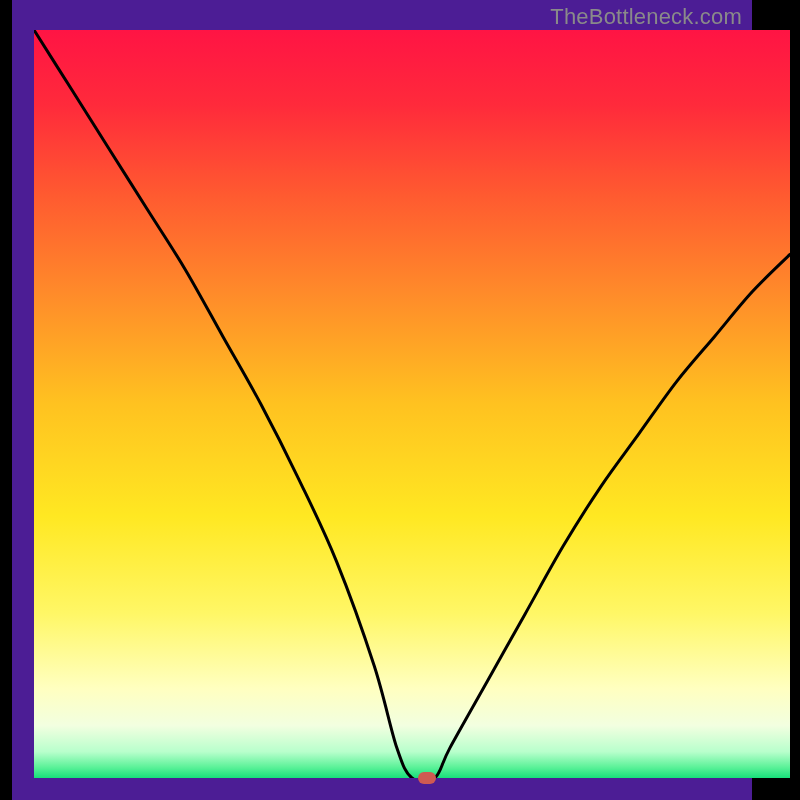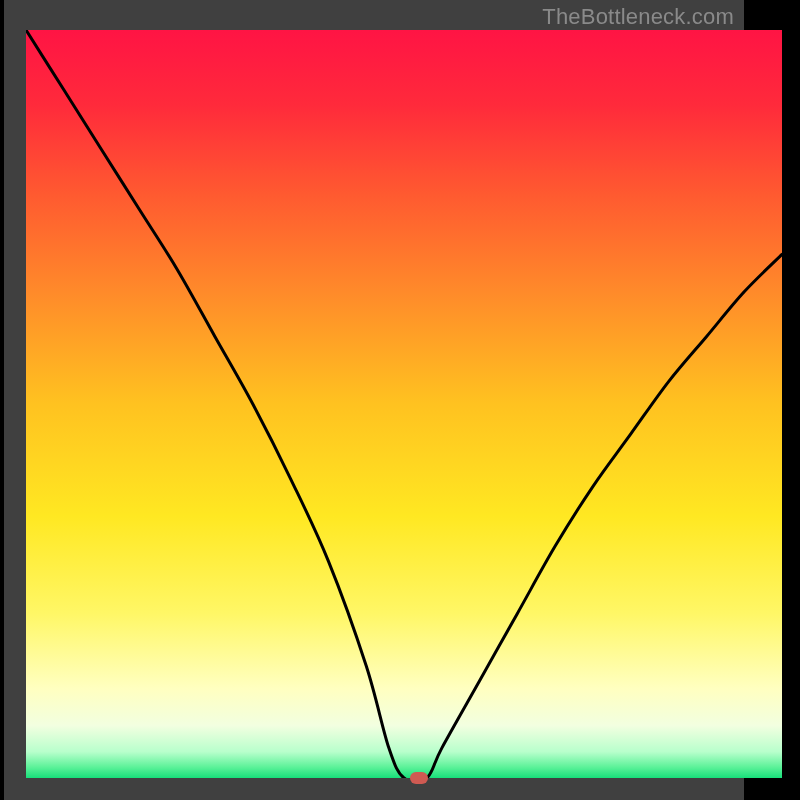--- a/index.html
+++ b/index.html
@@ -6,25 +6,25 @@
     margin: 0;
     padding: 0;
     width: 800px;
     height: 800px;
     background: #000;
     font-family: Arial, Helvetica, sans-serif;
     overflow: hidden;
   }
   .frame {
     position: absolute;
-    left: 4px;
+    left: 12px;
     top: 0;
     width: 740px;
     height: 800px;
-    background: #404040;
+    background: #4c1d95;
   }
   .watermark {
     position: absolute;
     top: 4px;
     right: 10px;
     color: #8a8a8a;
     font-size: 22px;
     font-weight: 500;
     letter-spacing: 0.2px;
     z-index: 50;

